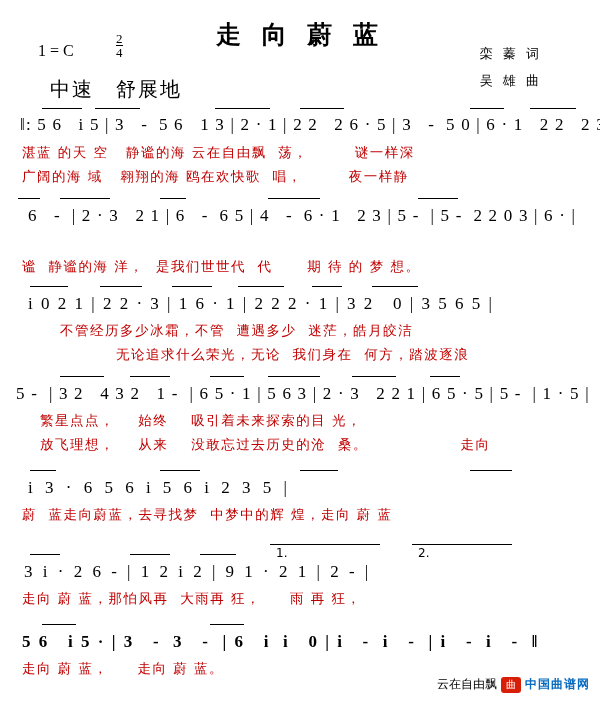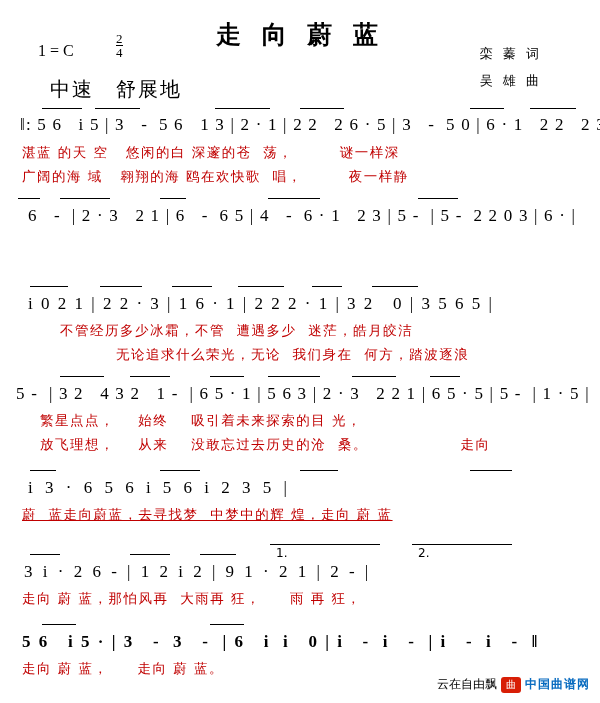--- a/index.html
+++ b/index.html
@@ -105,31 +105,32 @@
   <div class="credit2">吴 雄 曲</div>
 
   <div class="system" style="top:108px;height:80px;">
     <div class="beam" style="left:42px;top:0px;width:40px;"></div>
     <div class="beam" style="left:95px;top:0px;width:45px;"></div>
     <div class="beam" style="left:215px;top:0px;width:55px;"></div>
     <div class="beam" style="left:300px;top:0px;width:44px;"></div>
     <div class="beam" style="left:470px;top:0px;width:34px;"></div>
     <div class="beam" style="left:530px;top:0px;width:46px;"></div>
     <div class="notes" style="top:7px;left:20px;letter-spacing:1.2px;">‖: 5 6   i 5 | 3   -  5 6   1 3 | 2 · 1 | 2 2   2 6 · 5 | 3   -  5 0 | 6 · 1   2 2   2 3 |</div>
-    <div class="lyric l1" style="top:36px;left:22px;letter-spacing:1.5px;">湛蓝 的天 空   悠闲的白 深邃的苍  荡，        谜一样深</div>
+    <div class="lyric l1" style="top:36px;left:22px;letter-spacing:1.5px;">湛蓝 的天 空   静谧的海 云在自由飘  荡，        谜一样深</div>
     <div class="lyric l2" style="top:60px;left:22px;letter-spacing:1.5px;">广阔的海 域   翱翔的海 鸥在欢快歌  唱，        夜一样静</div>
   </div>
 
   <div class="system" style="top:194px;height:84px;">
     <div class="beam" style="left:18px;top:4px;width:22px;"></div>
     <div class="beam" style="left:60px;top:4px;width:50px;"></div>
     <div class="beam" style="left:160px;top:4px;width:26px;"></div>
     <div class="beam" style="left:268px;top:4px;width:52px;"></div>
     <div class="beam" style="left:418px;top:4px;width:40px;"></div>
     <div class="notes" style="top:12px;left:28px;letter-spacing:1.2px;">6   -  | 2 · 3   2 1 | 6   -  6 5 | 4   -  6 · 1   2 3 | 5 -  | 5 -  2 2 0 3 | 6 · |</div>
+    <div class="lyric l2" style="top:64px;left:22px;letter-spacing:1.5px;">谧  静谧的海 洋，  是我们世世代  代      期 待 的 梦 想。</div>
   </div>
 
   <div class="system" style="top:284px;height:84px;">
     <div class="beam" style="left:30px;top:2px;width:38px;"></div>
     <div class="beam" style="left:100px;top:2px;width:42px;"></div>
     <div class="beam" style="left:172px;top:2px;width:40px;"></div>
     <div class="beam" style="left:238px;top:2px;width:46px;"></div>
     <div class="beam" style="left:312px;top:2px;width:30px;"></div>
     <div class="beam" style="left:372px;top:2px;width:46px;"></div>
     <div class="notes" style="top:10px;left:28px;letter-spacing:2px;">i 0 2 1 | 2 2 · 3 | 1 6 · 1 | 2 2 2 · 1 | 3 2   0 | 3 5 6 5 |</div>
@@ -148,21 +149,21 @@
     <div class="lyric l1" style="top:40px;left:40px;letter-spacing:1.5px;">繁星点点，    始终    吸引着未来探索的目 光，</div>
     <div class="lyric l2" style="top:64px;left:40px;letter-spacing:1.5px;">放飞理想，    从来    没敢忘过去历史的沧  桑。                走向</div>
   </div>
 
   <div class="system" style="top:466px;height:60px;">
     <div class="beam" style="left:30px;top:4px;width:26px;"></div>
     <div class="beam" style="left:160px;top:4px;width:40px;"></div>
     <div class="beam" style="left:300px;top:4px;width:38px;"></div>
     <div class="beam" style="left:470px;top:4px;width:42px;"></div>
     <div class="notes" style="top:12px;left:28px;letter-spacing:4px;">i 3 · 6 5 6 i 5 6 i 2 3 5 |</div>
-    <div class="lyric l1" style="top:40px;left:22px;letter-spacing:1.5px;text-decoration:underline;">蔚  蓝走向蔚蓝，去寻找梦  中梦中的辉 煌，走向 蔚 蓝</div>
+    <div class="lyric l1" style="top:40px;left:22px;letter-spacing:1.5px;">蔚  蓝走向蔚蓝，去寻找梦  中梦中的辉 煌，走向 蔚 蓝</div>
   </div>
 
   <div class="system" style="top:544px;height:66px;">
     <div class="beam" style="left:270px;top:0px;width:110px;"></div>
     <div class="beam" style="left:412px;top:0px;width:100px;"></div>
     <div class="lyric" style="top:2px;left:276px;color:#000;font-size:12px;">1.</div>
     <div class="lyric" style="top:2px;left:418px;color:#000;font-size:12px;">2.</div>
     <div class="beam" style="left:30px;top:10px;width:30px;"></div>
     <div class="beam" style="left:130px;top:10px;width:40px;"></div>
     <div class="beam" style="left:200px;top:10px;width:36px;"></div>

